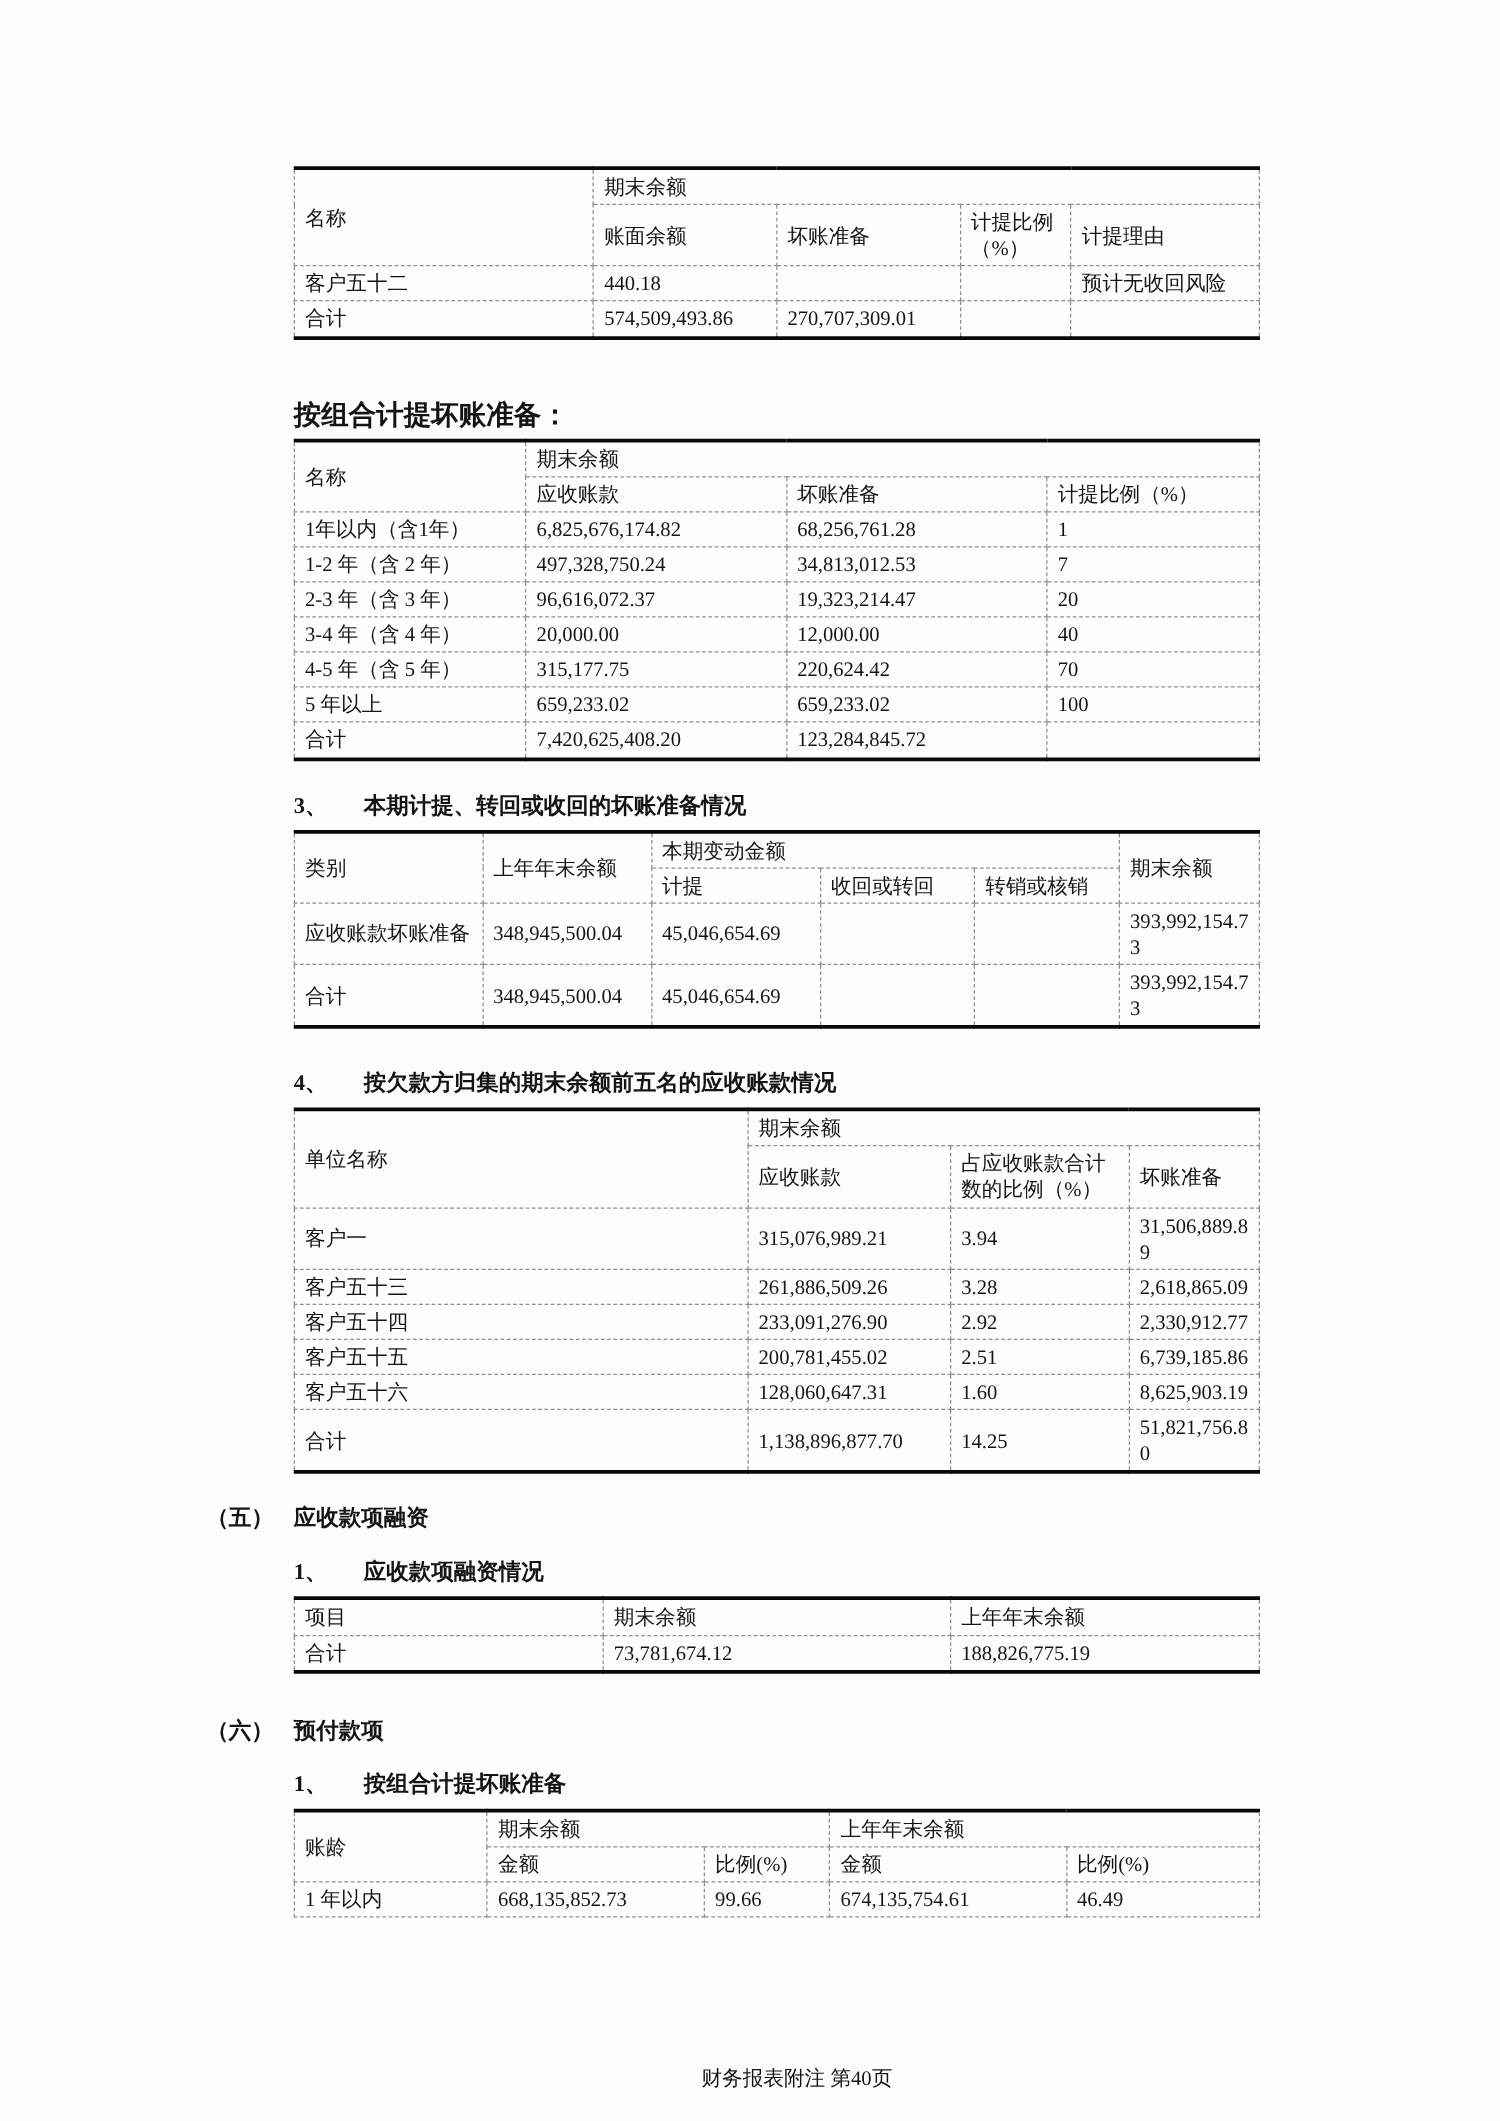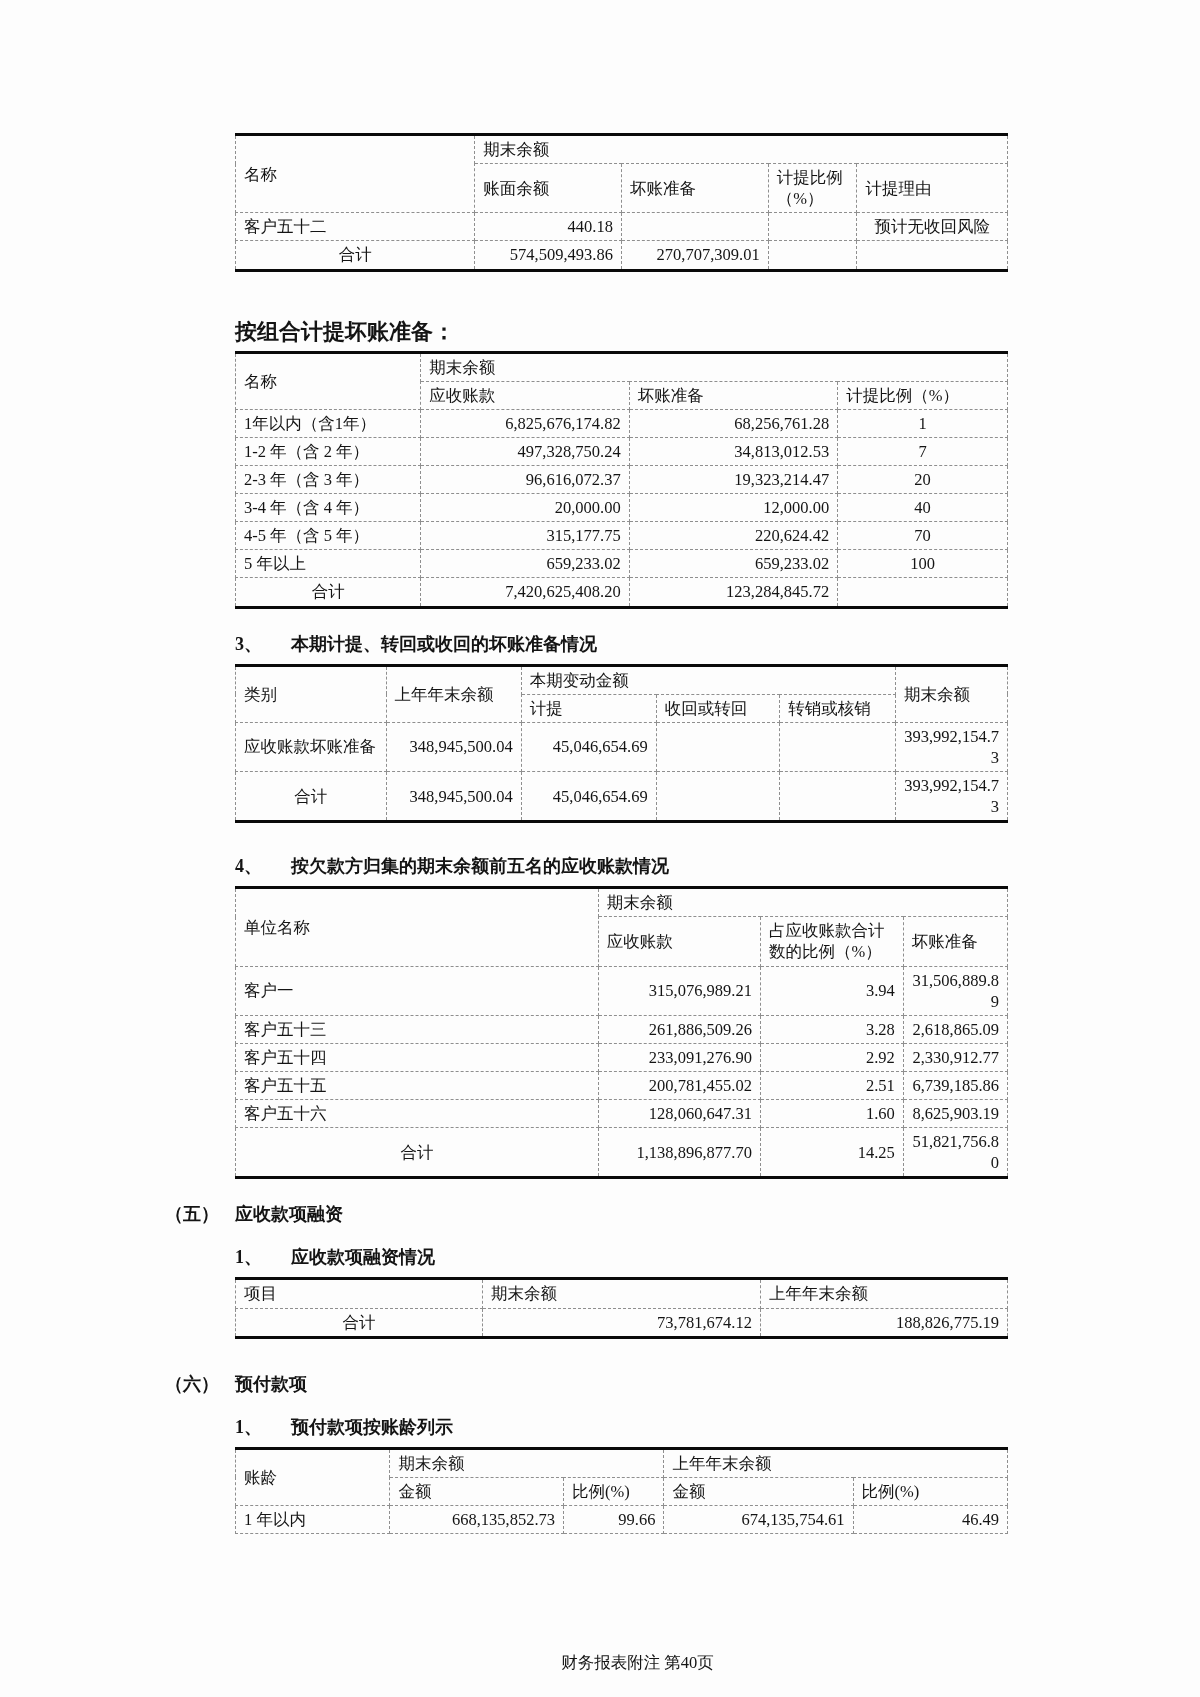--- a/index.html
+++ b/index.html
@@ -26,22 +26,22 @@
   .tbl th,.tbl td{
     border:1px dashed #8f8f8f;
     font-size:16.5px;
     line-height:1.28;
     padding:3px 8px;
     font-weight:normal;
     word-break:break-all;
   }
   .tbl th{text-align:left;}
   .al{text-align:left;font-family:Liberation Serif, serif;}
-  .ac{text-align:center;}
-  .ar{text-align:right;}
+  .ac{}
+  .ar{text-align:left;}
   .sec-title{
     display:flex;
     font-size:18px;
     font-weight:bold;
     line-height:27px;
   }
   .sec-title .num{flex:0 0 56px;}
   .sec-title.lvl1{margin-left:0;}
   .sec-title.lvl1 .num{flex:0 0 70px;}
   .sec-title.lvl2{margin-left:70px;}
@@ -310,21 +310,21 @@
     </table>
 
   <div class="sp32"></div>
   <div class="sec-title lvl1">
     <span class="num">（六）</span>
     <span>预付款项</span>
   </div>
   <div class="sp16"></div>
   <div class="sec-title lvl2">
     <span class="num">1、</span>
-    <span>预付款项按账龄列示</span>
+    <span>按组合计提坏账准备</span>
   </div>
   <div class="sp6"></div>
 
   <table class="tbl open-bottom">
     <colgroup>
       <col style="width:20%">
         <col style="width:22.5%">
         <col style="width:13%">
       <col style="width:24.5%">
         <col style="width:20%">

